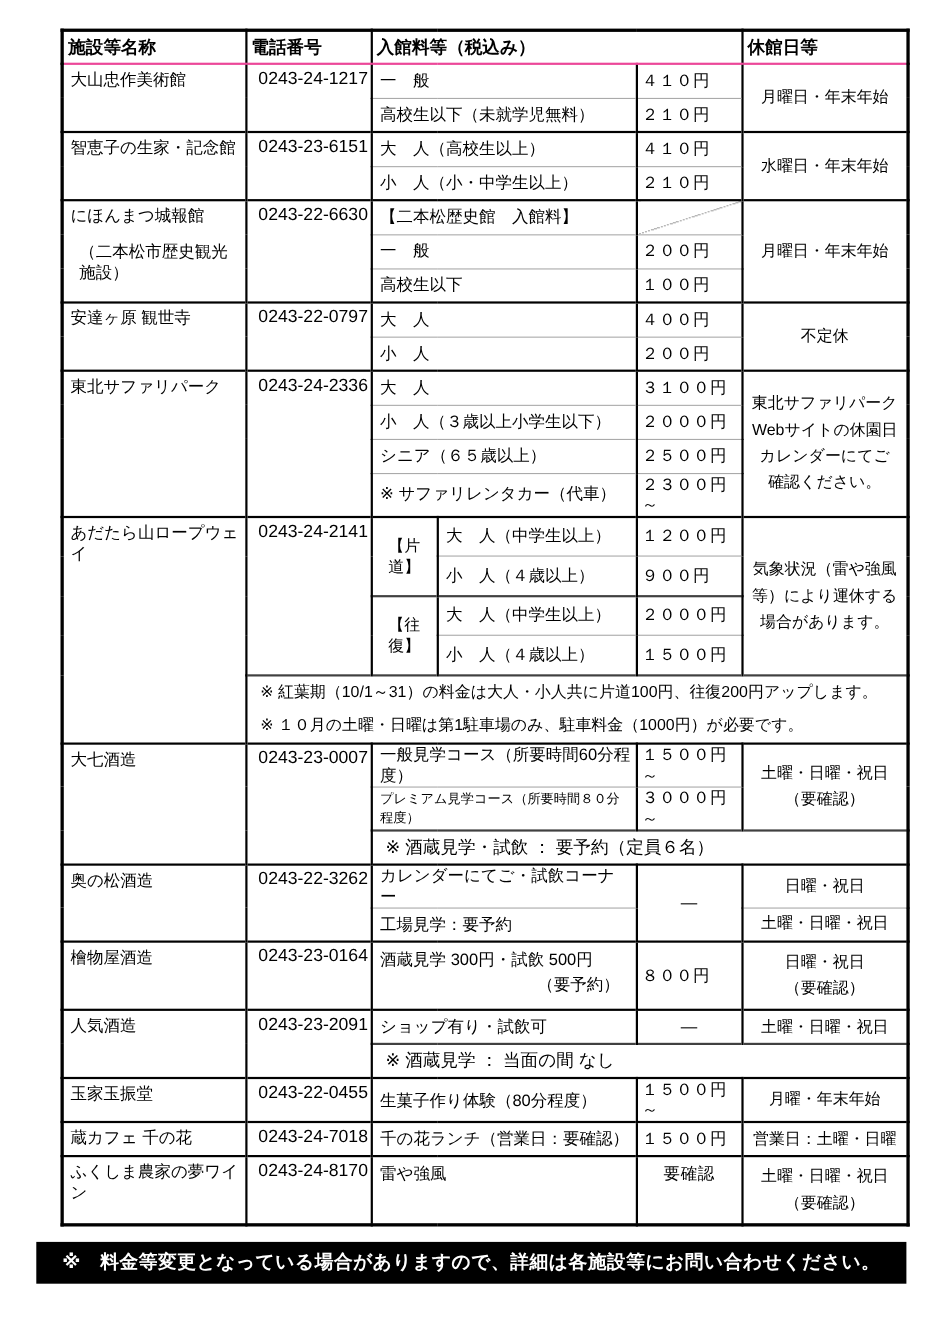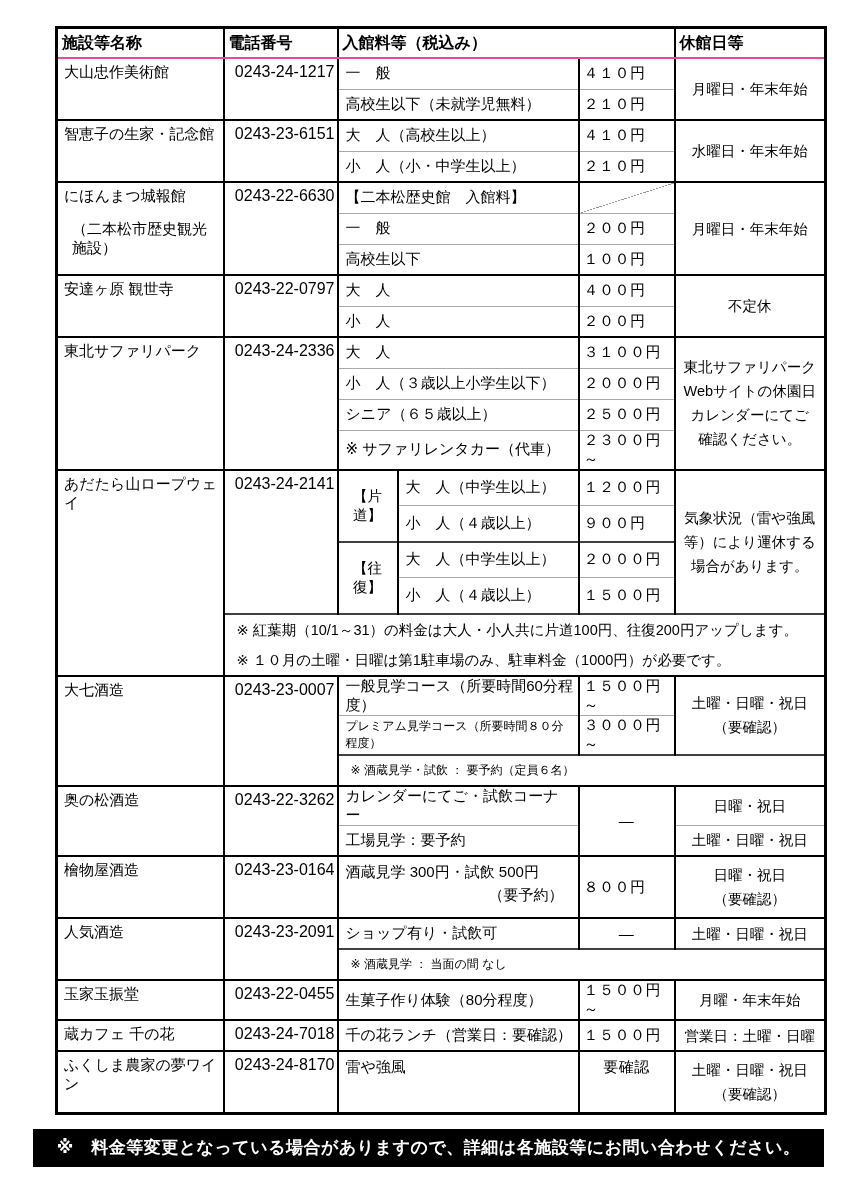--- a/index.html
+++ b/index.html
@@ -30,21 +30,21 @@
   tr.sub>td{border-top:1px solid #aaaaaa;}
   tr.subk>td{border-top:2px solid #404040;}
 
   td.fac{text-align:left;vertical-align:top;padding:4px 3px 0 6px;font-size:15px;}
   td.ph{text-align:right;vertical-align:top;padding:4px 2px 0 5px;font-size:16px;}
   td.d{text-align:left;padding-left:7px;}
   td.p{text-align:left;padding-right:3px;letter-spacing:0.5px;}
   td.pc{text-align:center;letter-spacing:0.5px;}
   td.cl{text-align:center;font-size:14.5px;line-height:24px;}
   td.sl{text-align:center;padding:16px 1px;font-size:14.5px;margin-top:16px;}
-  td.note{text-align:left;padding-left:12px;font-size:12px;}
+  td.note{text-align:left;padding-left:12px;font-size:16px;}
   td.note2{text-align:left;padding-left:12px;font-size:14.5px;line-height:30px;}
   .small{font-size:12px;}
   .ind{padding-left:18px;}
   .fac2{padding-left:8px;margin-top:14px;}
   .r2{text-align:right;padding-right:10px;margin-top:4px;}
   td.vt{vertical-align:top;padding-top:6px;}
   td.diag{
     background-image:linear-gradient(to bottom right,
       transparent 49.5%, #999 49.5%, #999 50.7%, transparent 50.7%);
   }

